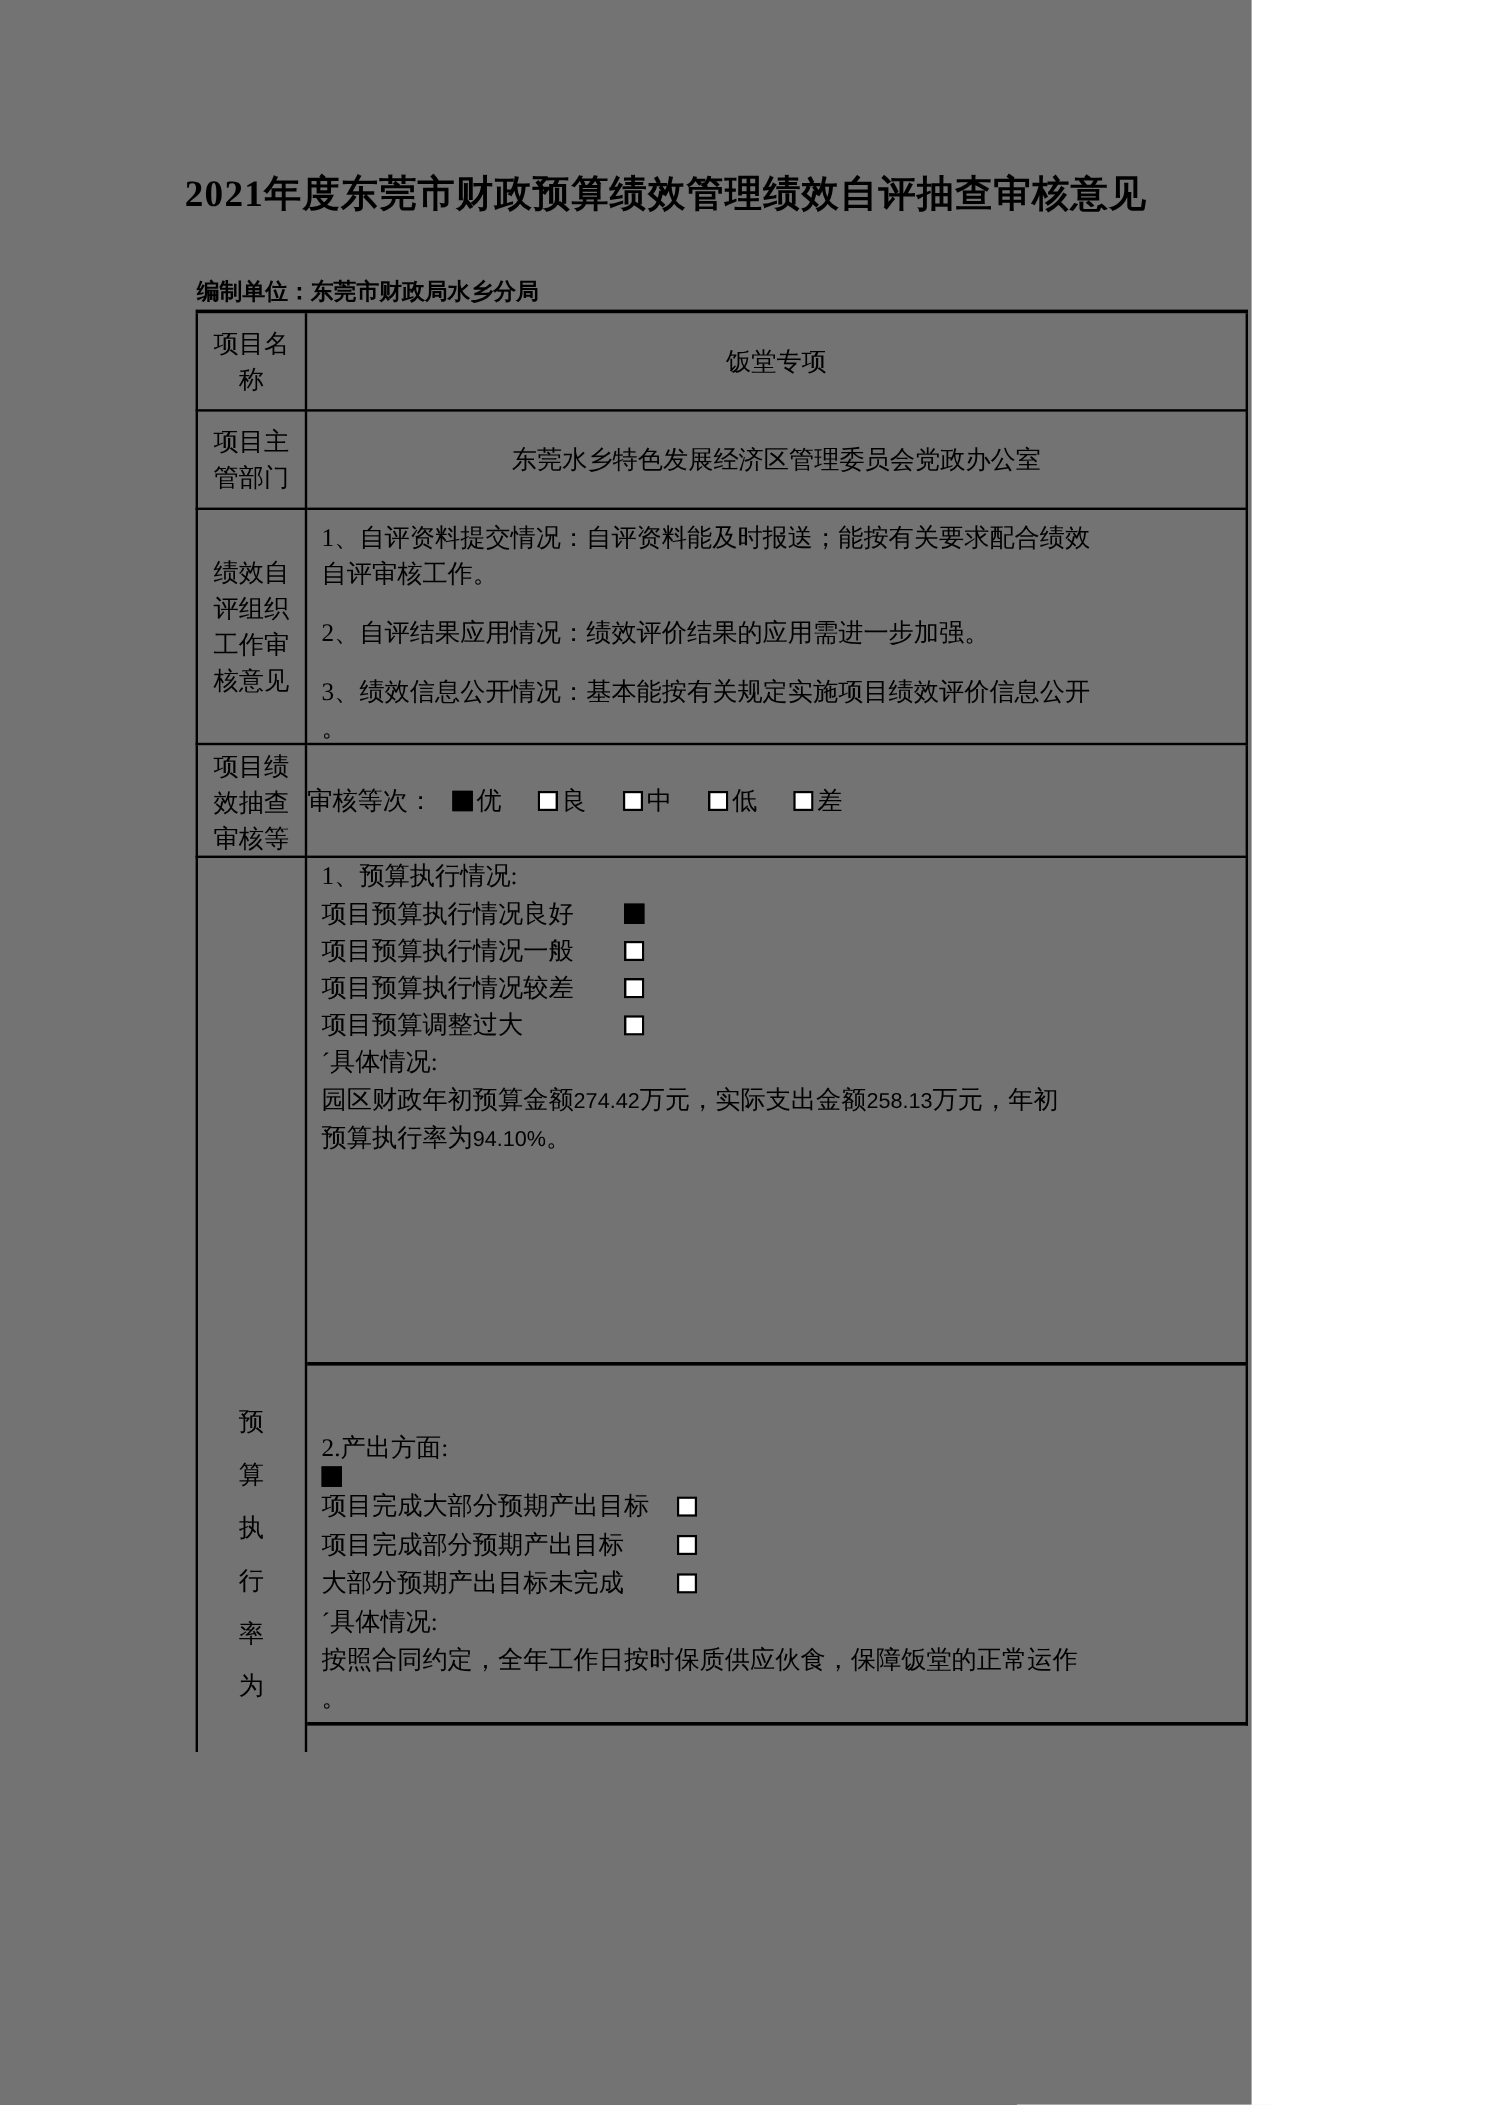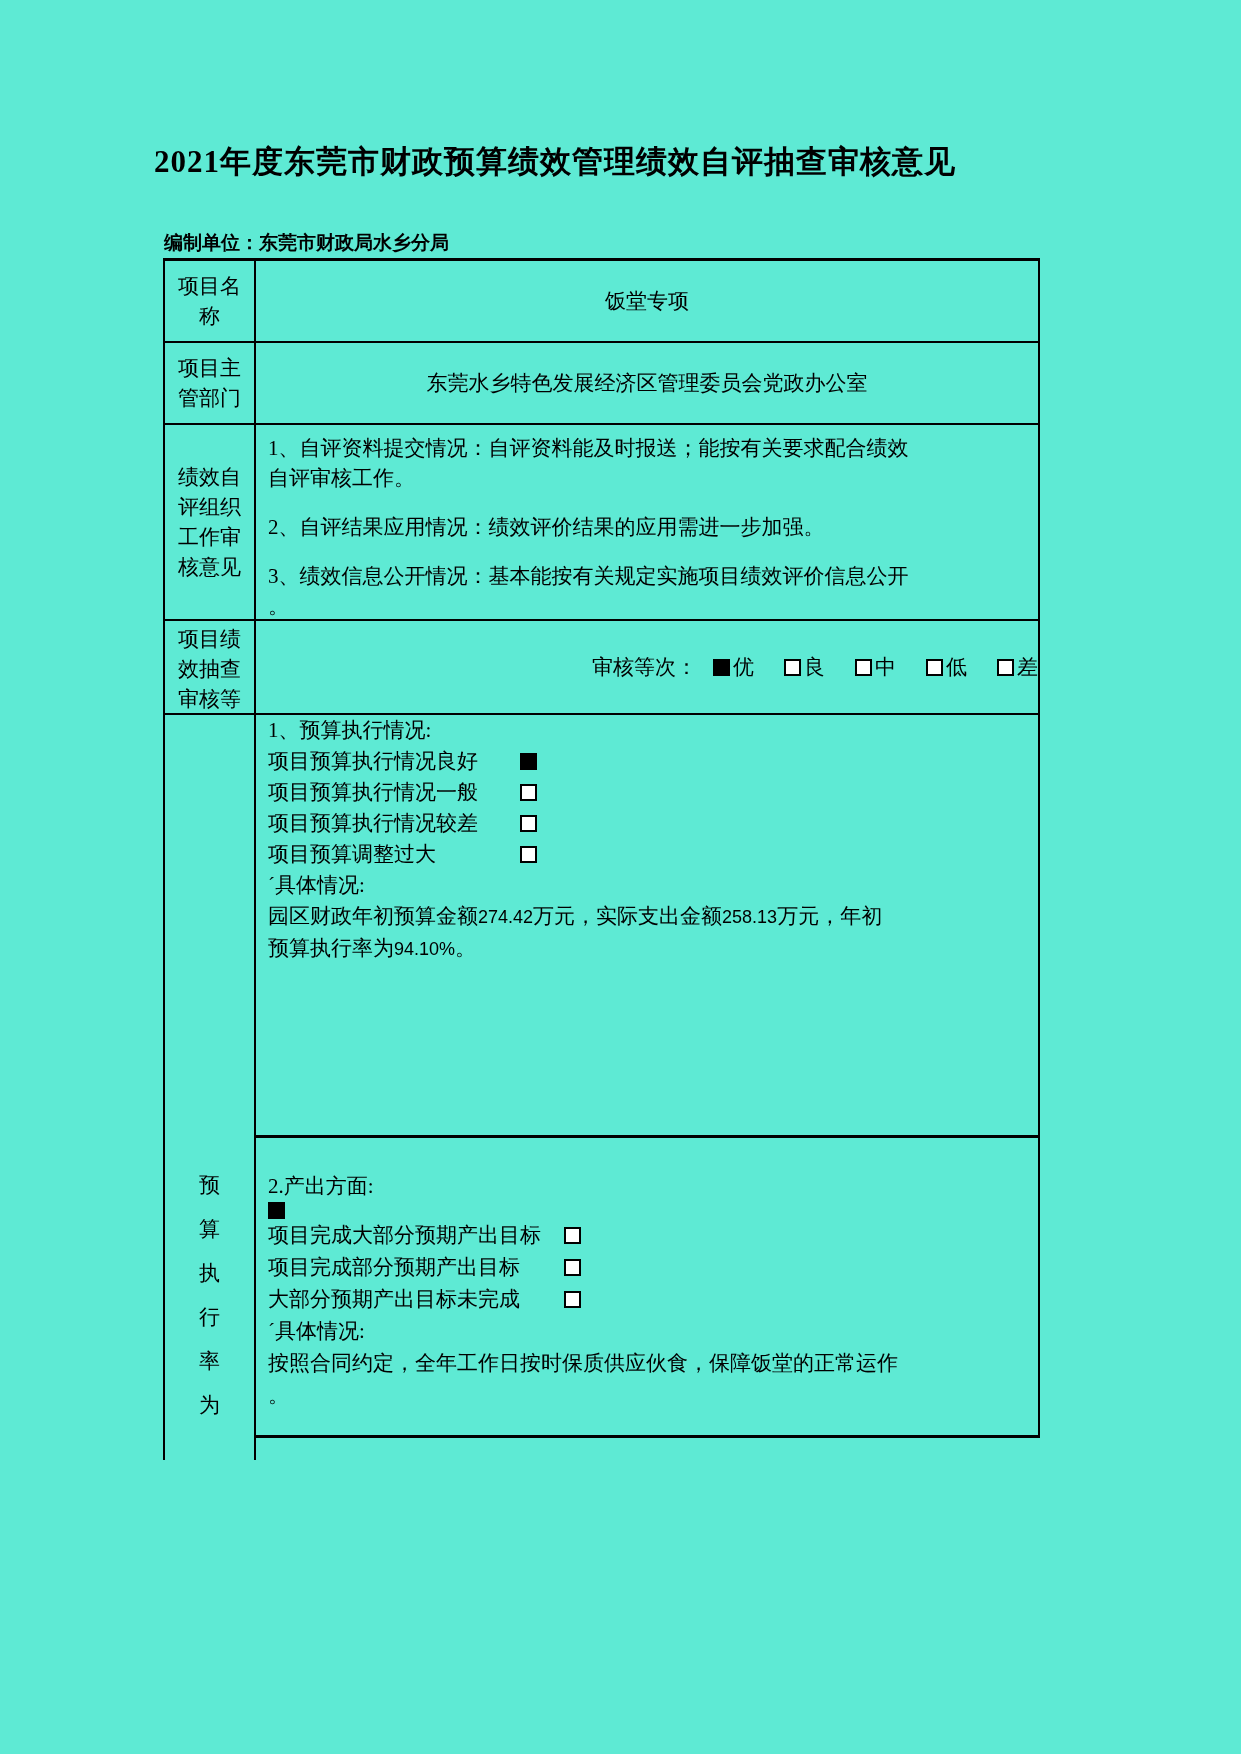--- a/index.html
+++ b/index.html
@@ -1,21 +1,21 @@
 <!DOCTYPE html>
 <html><head>
 <meta charset="utf-8">
 <style>
   * { margin: 0; padding: 0; box-sizing: border-box; }
   html, body { background: #ffffff; }
   .page {
     position: relative;
-    width: 1241px;
+    width: 1043px;
     height: 1754px;
-    background: #5eead4;
+    background: #737373;
     color: #000;
     font-family: "Liberation Serif", "DejaVu Serif", serif;
     overflow: hidden;
   }
   .doc-title {
     position: absolute;
     top: 141px;
     left: 40px;
     width: 1030px;
     text-align: center;
@@ -94,37 +94,37 @@
     padding-top: 448px;
     text-align: center;
   }
   .content-stack { flex: 1 1 auto; }
   .sec {
     border-right: 2px solid #000;
     border-bottom: 3px solid #000;
     padding-left: 12px;
   }
   .sec-1 { height: 423px; line-height: 31px; }
-  .sec-2 { height: 300px; padding-top: 32px; line-height: 32px; }
+  .sec-2 { height: 300px; padding-top: 52px; line-height: 32px; }
   .opt-row { display: flex; align-items: center; }
   .opt-label-1 { width: 252px; }
   .opt-label-2 { width: 296px; }
   
   .cb {
     display: inline-block;
     width: 17px;
     height: 17px;
     border: 2px solid #000;
     background: #fff;
     flex: 0 0 17px;
     vertical-align: -2px;
   }
   .cb.filled { background: #000; border-color: #000; }
   
-  .grade-line { display: flex; align-items: center; justify-content: flex-end; width: 100%; padding-left: 40px; }
+  .grade-line { display: flex; align-items: center; justify-content: flex-start; width: 100%; }
   .grade-option { display: flex; align-items: center; margin-left: 30px; }
   .grade-option .cb { margin-right: 3px; }
   .grade-prefix { margin-right: 4px; }
   .num { font-family: "Liberation Sans", "DejaVu Sans", sans-serif; font-size: 18px; }
   .detail-para { margin: 0; }
 </style>
 </head>
 <body>
 
 <div class="page">

